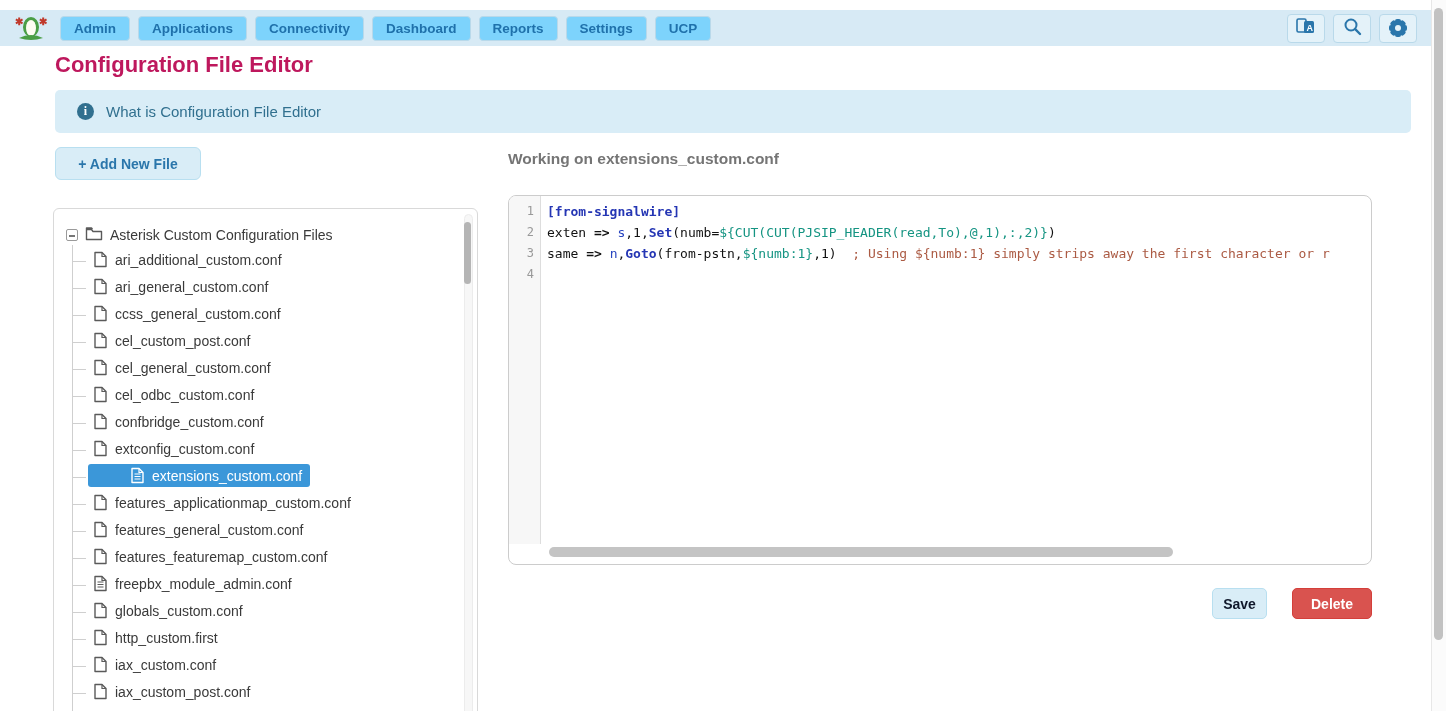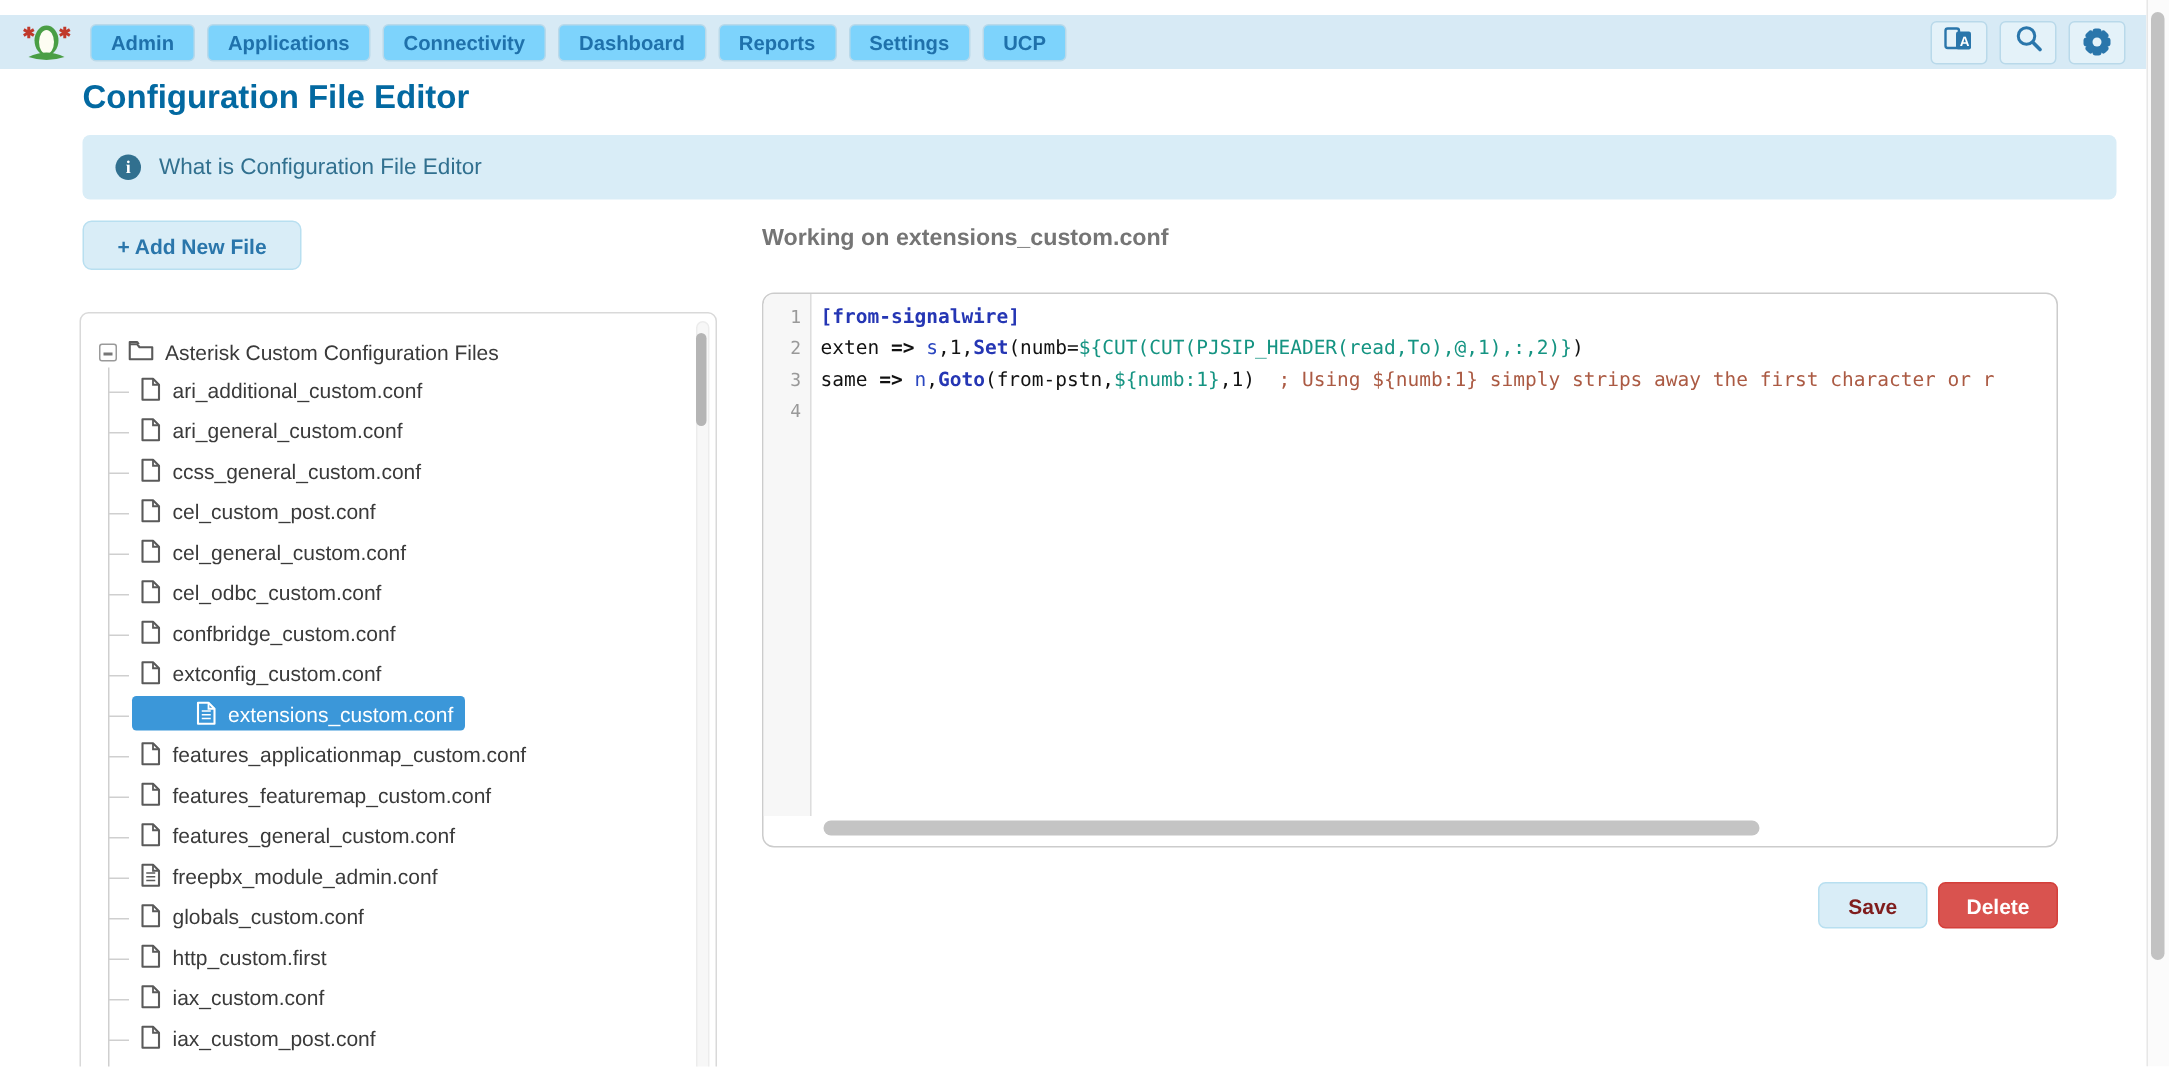--- a/index.html
+++ b/index.html
@@ -19,21 +19,21 @@
     background:#e4f2f9; display:flex; align-items:center; justify-content:center; cursor:pointer; }
 
   
   .gear { position:relative; width:20px; height:20px; }
   .gear .bar { position:absolute; left:1px; top:7px; width:18px; height:6px; background:#2a76ab; border-radius:2px; }
   .gear .b2 { transform:rotate(45deg); } .gear .b3 { transform:rotate(90deg); } .gear .b4 { transform:rotate(135deg); }
   .gear .hub { position:absolute; left:3px; top:3px; width:14px; height:14px; background:#2a76ab; border-radius:50%; }
   .gear .hole { position:absolute; left:7px; top:7px; width:6px; height:6px; background:#e4f2f9; border-radius:50%; }
 
   
-  .page-title { position:absolute; left:55px; top:52px; font-size:22px; font-weight:bold; color:#0369a1; }
+  .page-title { position:absolute; left:55px; top:52px; font-size:22px; font-weight:bold; color:#be185d; }
   .info-alert { position:absolute; left:55px; top:90px; width:1356px; height:43px;
     background:#d9edf7; border-radius:5px; display:flex; align-items:center; gap:12px;
     padding-left:22px; color:#31708f; font-size:15px; }
   .info-circle { width:17px; height:17px; border-radius:50%; background:#31708f; color:#fff;
     font-size:12px; font-weight:bold; display:flex; align-items:center; justify-content:center;
     font-family:"Liberation Serif", serif; }
 
   .add-file-btn { position:absolute; left:55px; top:147px; width:146px; height:33px;
     background:#d9edf7; border:1px solid #b8dff0; border-radius:6px; color:#2a76ab;
     font-weight:bold; font-size:14px; display:flex; align-items:center; justify-content:center; cursor:pointer; }
@@ -69,22 +69,22 @@
   .tk-header { color:#2536b4; font-weight:bold; }
   .tk-kw     { color:#2536b4; font-weight:bold; }
   .tk-atom   { color:#2a46c0; }
   .tk-op     { color:#111; font-weight:bold; }
   .tk-var    { color:#159482; }
   .tk-comment{ color:#ab5a43; }
   .hscroll-thumb { position:absolute; left:40px; bottom:7px; width:624px; height:10px;
     background:#c4c4c4; border-radius:5px; cursor:pointer; }
 
   
-  .save-btn { position:absolute; left:1212px; top:588px; width:73px; height:31px;
-    background:#d9edf7; border:1px solid #b8dff0; border-radius:5px; color:#7f1d1d;
+  .save-btn { position:absolute; left:1212px; top:588px; width:55px; height:31px;
+    background:#d9edf7; border:1px solid #b8dff0; border-radius:5px; color:#0f172a;
     font-weight:bold; font-size:14px; cursor:pointer; }
   .delete-btn { position:absolute; left:1292px; top:588px; width:80px; height:31px;
     background:#d9534f; border:1px solid #d43f3a; border-radius:5px; color:#fff;
     font-weight:bold; font-size:14px; cursor:pointer; }
 
   
   .page-scrollbar { position:absolute; right:0; top:0; width:15px; height:711px;
     background:#fbfbfb; border-left:1px solid #e7e7e7; }
   .page-scroll-thumb { position:absolute; right:3px; top:8px; width:9px; height:632px;
     background:#c2c2c2; border-radius:5px; cursor:pointer; }
@@ -278,32 +278,32 @@
           </span>
         </li>
         <li>
           <span class="node">
             <span style="display: inline-flex;">
               <svg width="15" height="17" viewBox="0 0 15 17">
                 <path d="M2 1.5 h7 l4 4 v10 h-11 Z" fill="none" stroke="#5a5a5a" stroke-width="1.4" stroke-linejoin="round"></path>
                 <path d="M9 1.5 v4 h4" fill="none" stroke="#5a5a5a" stroke-width="1.2"></path>
               </svg>
             </span>
+            <span>features_general_custom.conf</span>
+          </span>
+        </li>
+        <li>
+          <span class="node">
+            <span style="display: inline-flex;">
+              <svg width="15" height="17" viewBox="0 0 15 17">
+                <path d="M2 1.5 h7 l4 4 v10 h-11 Z" fill="none" stroke="#5a5a5a" stroke-width="1.4" stroke-linejoin="round"></path>
+                <path d="M9 1.5 v4 h4" fill="none" stroke="#5a5a5a" stroke-width="1.2"></path>
+              </svg>
+            </span>
             <span>features_featuremap_custom.conf</span>
-          </span>
-        </li>
-        <li>
-          <span class="node">
-            <span style="display: inline-flex;">
-              <svg width="15" height="17" viewBox="0 0 15 17">
-                <path d="M2 1.5 h7 l4 4 v10 h-11 Z" fill="none" stroke="#5a5a5a" stroke-width="1.4" stroke-linejoin="round"></path>
-                <path d="M9 1.5 v4 h4" fill="none" stroke="#5a5a5a" stroke-width="1.2"></path>
-              </svg>
-            </span>
-            <span>features_general_custom.conf</span>
           </span>
         </li>
         <li>
           <span class="node">
             <span style="display: inline-flex;">
               <svg width="15" height="17" viewBox="0 0 15 17">
                 <path d="M2 1.5 h7 l4 4 v10 h-11 Z" fill="none" stroke="#5a5a5a" stroke-width="1.4" stroke-linejoin="round"></path>
                 <path d="M9 1.5 v4 h4" fill="none" stroke="#5a5a5a" stroke-width="1.2"></path>
                 <line x1="4.5" y1="7" x2="10.5" y2="7" stroke="#5a5a5a" stroke-width="1"></line>
                 <line x1="4.5" y1="9.5" x2="10.5" y2="9.5" stroke="#5a5a5a" stroke-width="1"></line>

